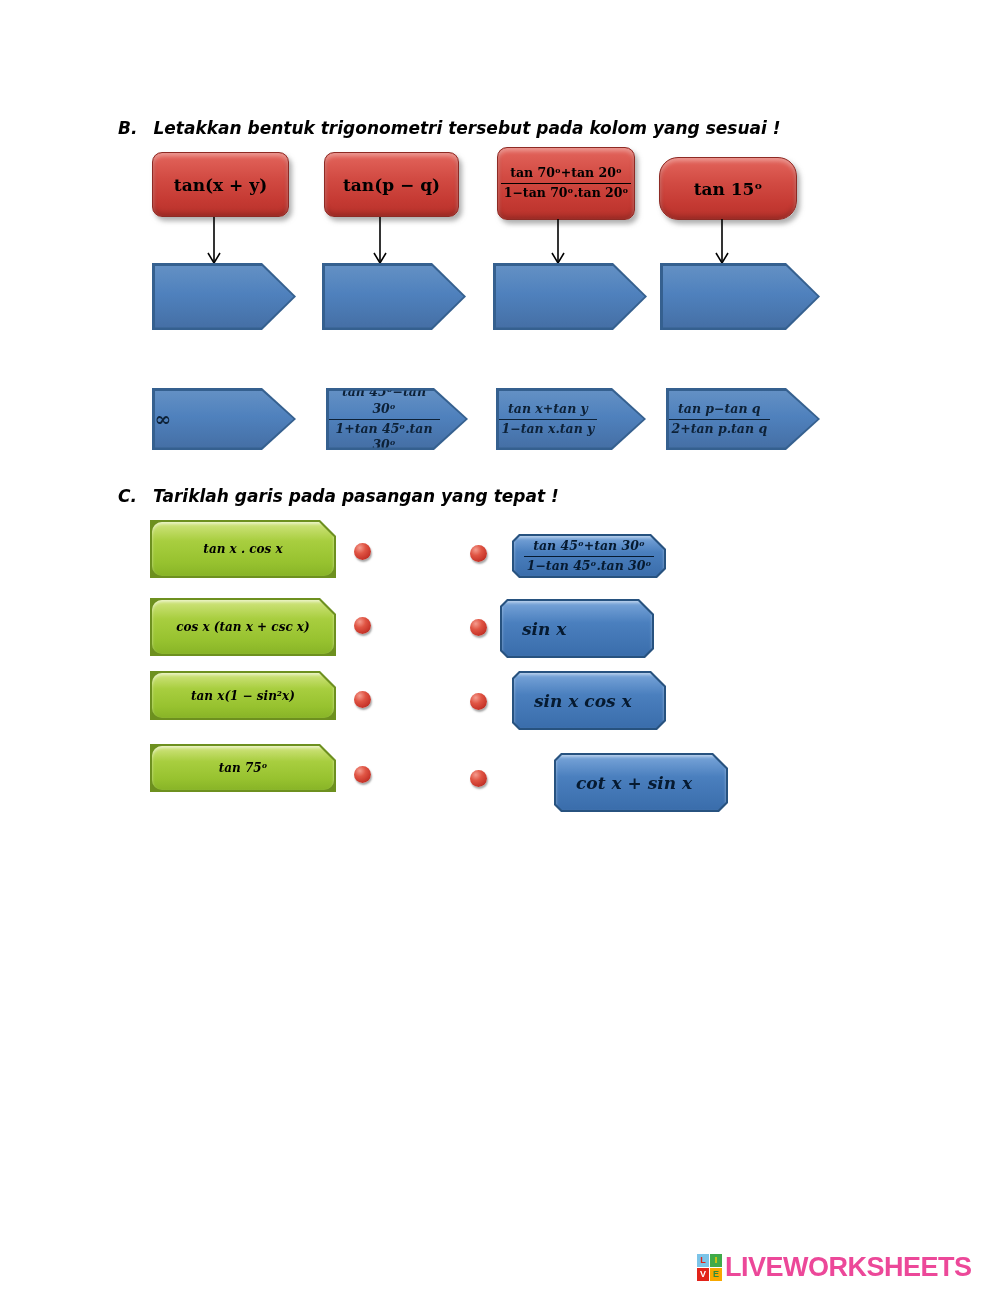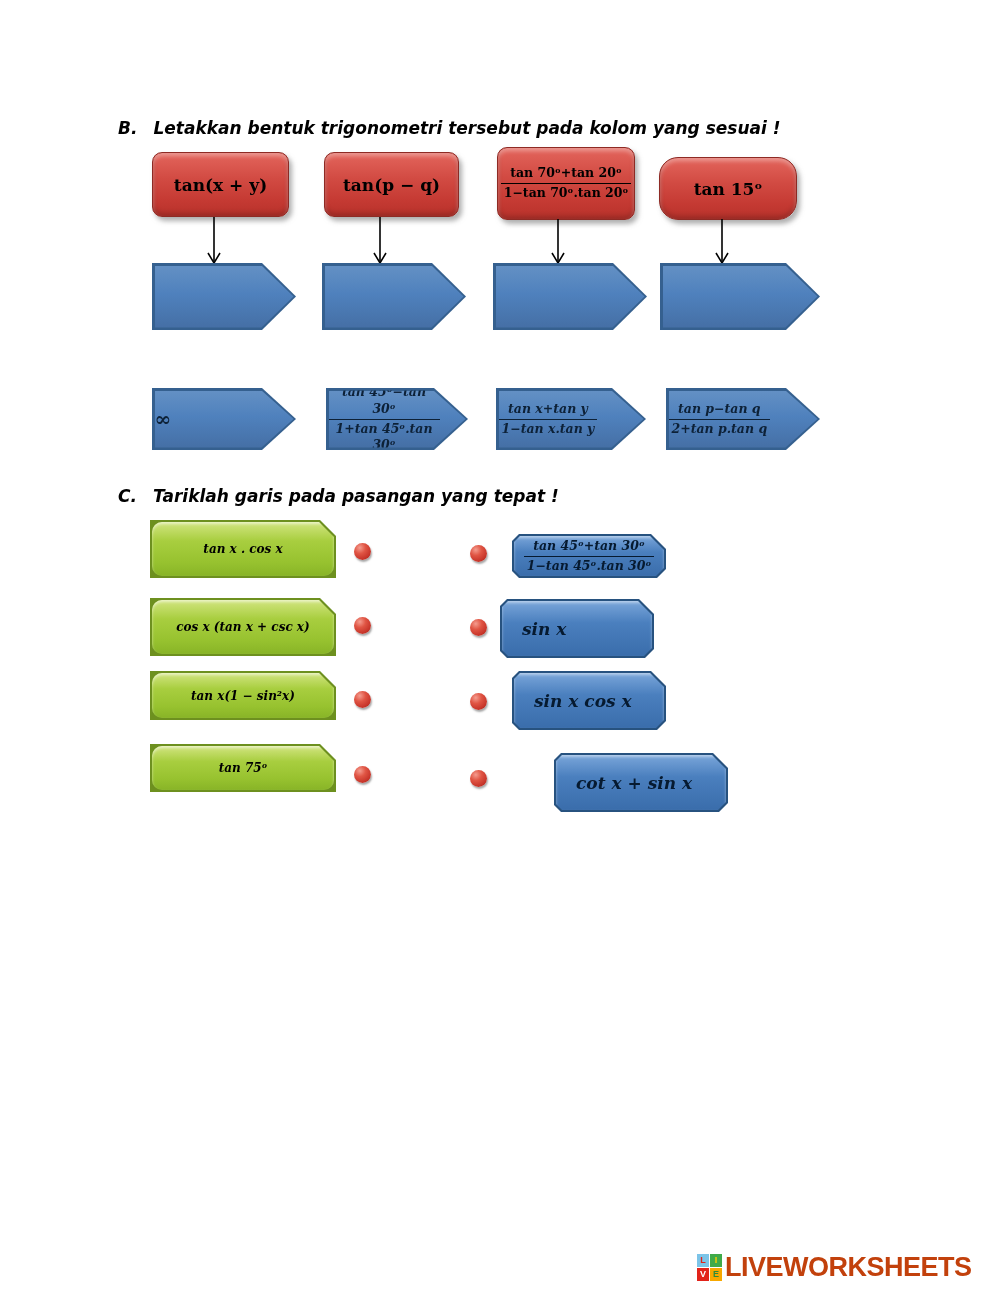--- a/index.html
+++ b/index.html
@@ -72,21 +72,21 @@
   
   .brand{position:absolute;display:flex;align-items:center;gap:3px;}
   .brand-grid{display:grid;grid-template-columns:12px 12px;grid-auto-rows:13px;gap:1px;}
   .brand-grid .sq{display:flex;align-items:center;justify-content:center;
        font-family:"Liberation Sans",sans-serif;font-weight:bold;font-size:9px;line-height:1;}
   .sq.l{background:#7cc4e8;color:#e2231a;}
   .sq.i{background:#3faa49;color:#ffd200;}
   .sq.v{background:#e2231a;color:#ffffff;}
   .sq.e{background:#f7a800;color:#2e8b3a;}
   .brand-text{font-family:"Liberation Sans",sans-serif;font-weight:bold;font-size:27px;
-       color:#c2410c;letter-spacing:-0.5px;}
+       color:#ec4899;letter-spacing:-0.5px;}
 </style>
 </head>
 <body>
 
 <div class="page">
 
   <div class="sec-title" style="left:118px;top:118px;">
     <span>B.</span>
     <span>Letakkan bentuk trigonometri tersebut pada kolom yang sesuai !</span>
   </div>

